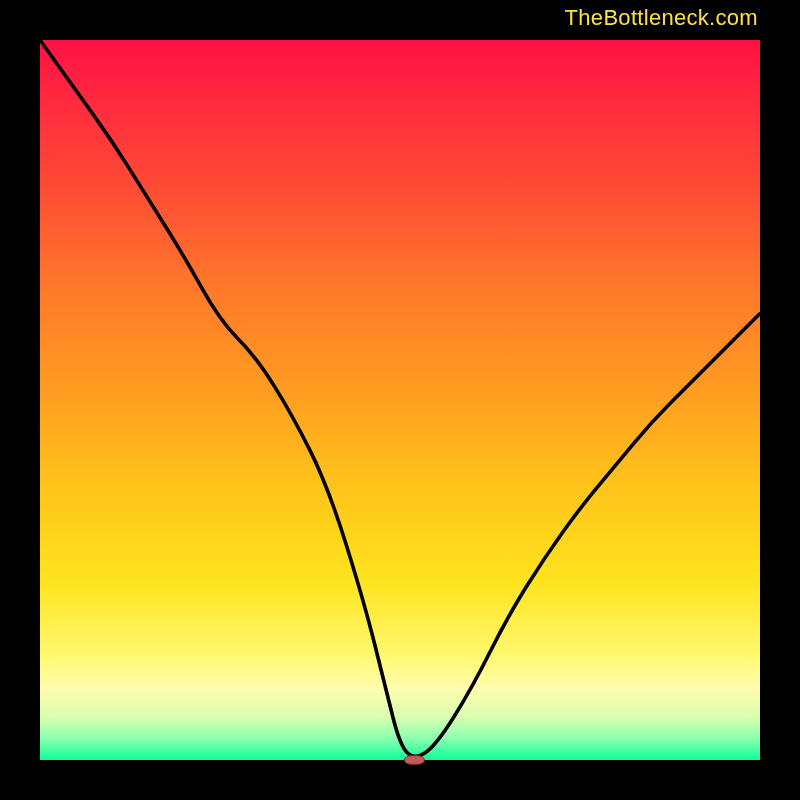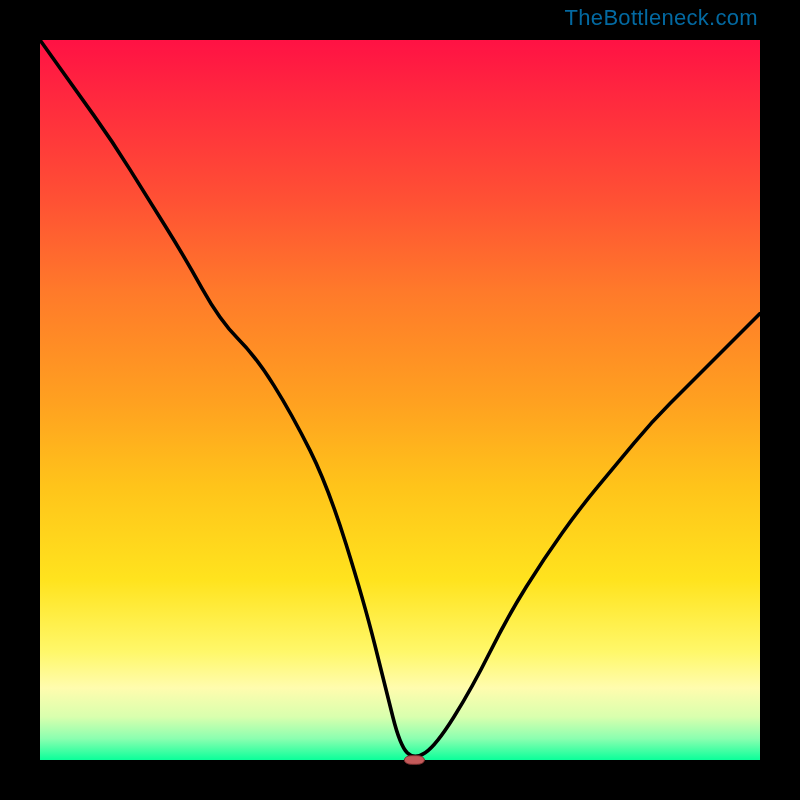--- a/index.html
+++ b/index.html
@@ -38,21 +38,21 @@
       #fffcae 90%,
       #d9ffae 94%,
       #8cffb0 97%,
       #0bff9a 100%
     );
   }
   .watermark {
     position: absolute;
     top: 5px;
     right: 42px;
-    color: #0369a1;
+    color: #fde047;
     font-size: 22px;
     font-weight: 500;
     letter-spacing: 0.3px;
     user-select: none;
   }
   svg.curve {
     position: absolute;
     left: 0;
     top: 0;
     width: 720px;

